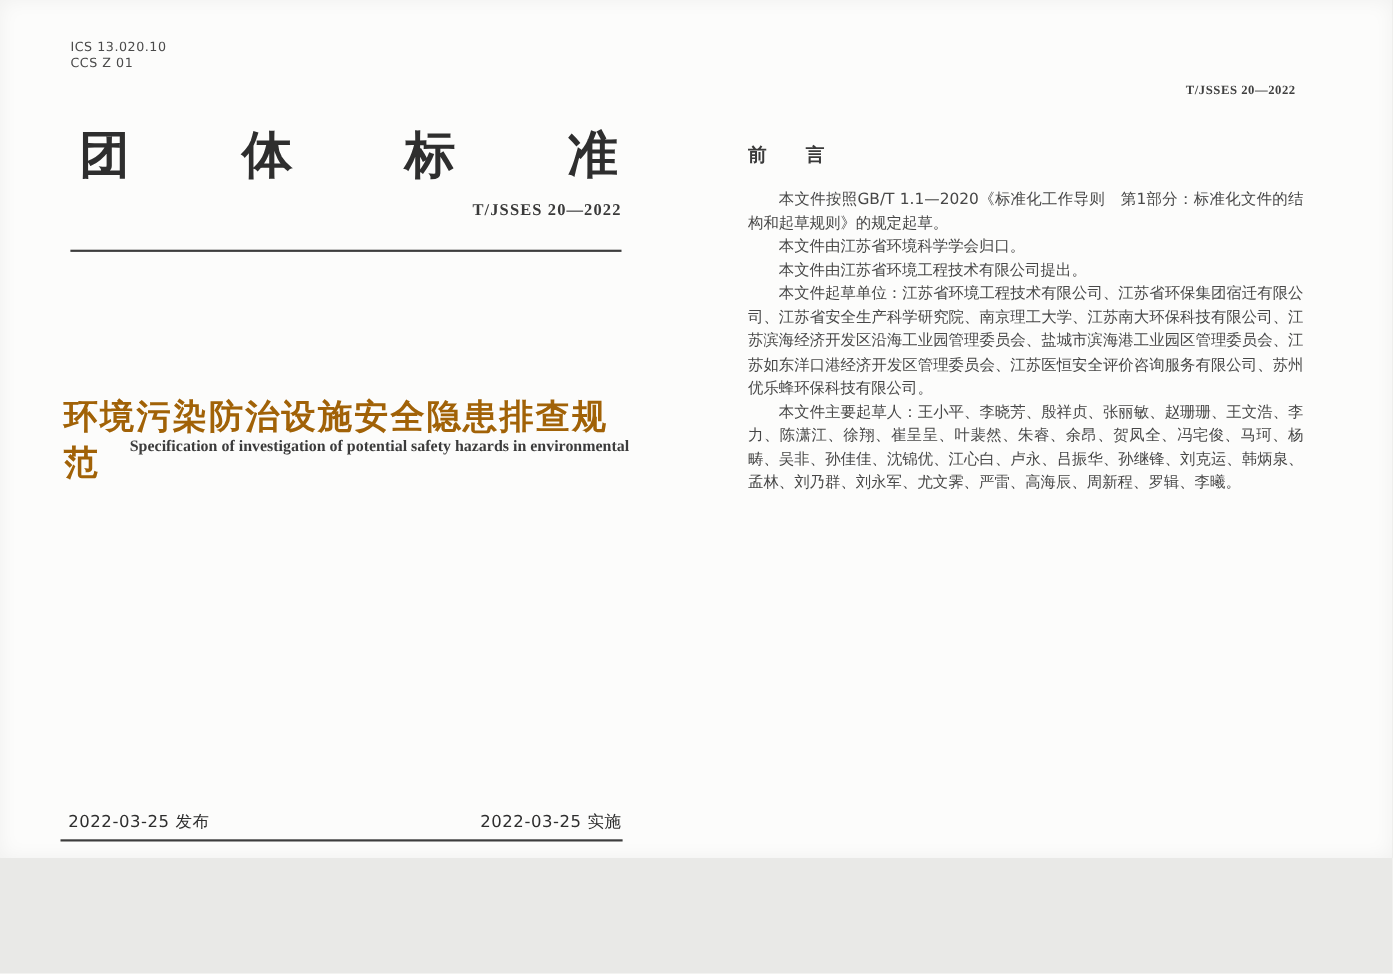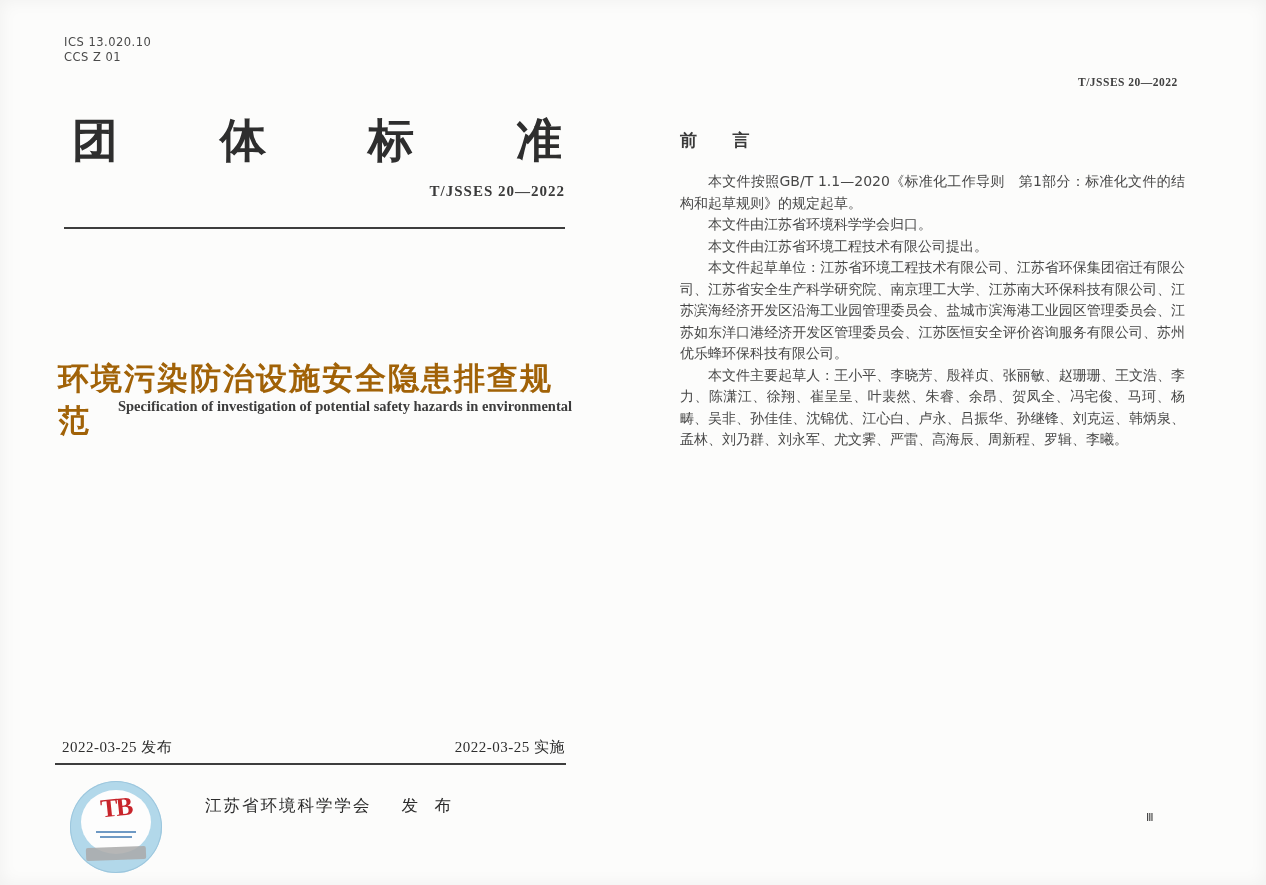--- a/index.html
+++ b/index.html
@@ -1,38 +1,38 @@
 <!DOCTYPE html>
 <html><head>
 <meta charset="utf-8">
 <style>
   html,body{margin:0;padding:0;background:#e9e9e7;}
   #scan{
     position:relative;
-    width:1266px;height:885px;
+    width:1266px;height:780px;
     background:#fcfcfb;
     overflow:hidden;
     font-family:"DejaVu Sans","Liberation Sans",sans-serif;
     color:#3a3a3a;
     box-shadow:inset 0 0 18px rgba(0,0,0,0.05);
   }
   
   .ics-block{position:absolute;left:64px;top:35px;font-size:11.5px;line-height:14.5px;color:#4a4a4a;letter-spacing:0.5px;}
   .banner{position:absolute;left:72px;top:110px;width:490px;display:flex;justify-content:space-between;
           font-size:46px;font-weight:bold;color:#2e2e2e;}
   .std-no-cover{position:absolute;left:300px;top:183px;width:265px;text-align:right;
           font-family:"Liberation Serif","DejaVu Serif",serif;font-weight:bold;font-size:15px;color:#3a3a3a;letter-spacing:1px;}
   .rule-top{position:absolute;left:64px;top:227px;width:501px;height:2px;background:#3d3d3d;}
   .title-zh{position:absolute;left:58px;top:358px;width:510px;text-align:left;
           font-size:31px;font-weight:bold;color:#a16207;letter-spacing:2px;}
   .title-en{position:absolute;left:52px;top:396px;width:520px;text-align:right;
           font-family:"Liberation Serif","DejaVu Serif",serif;font-weight:bold;font-size:14.5px;
           line-height:21px;color:#3c3c3c;}
   .dates-row{position:absolute;left:62px;top:738px;width:503px;display:flex;justify-content:space-between;
-          font-size:15px;color:#2e2e2e;letter-spacing:0.5px;font-family:Liberation Serif, serif;}
+          font-size:15px;color:#2e2e2e;letter-spacing:0.5px;}
   .rule-bottom{position:absolute;left:55px;top:763px;width:511px;height:2px;background:#3d3d3d;}
   .issuer-row{position:absolute;left:205px;top:795px;font-size:16.5px;color:#2c2c2c;letter-spacing:2px;white-space:pre;}
   .issuer-row .gap{display:inline-block;width:30px;}
   
   .seal{position:absolute;left:70px;top:781px;width:92px;height:92px;border-radius:50%;
         background:#b2d8ea;box-shadow:0 0 0 1px #9cc6dd inset;}
   .seal-inner{position:absolute;left:11px;top:9px;width:70px;height:64px;border-radius:50%;background:#fdfdfd;}
   .seal-tb{position:absolute;left:0;top:12px;width:92px;text-align:center;
         font-family:"Liberation Serif","DejaVu Serif",serif;font-weight:bold;font-size:26px;color:#c8242b;
         transform:rotate(-6deg);letter-spacing:-2px;}

